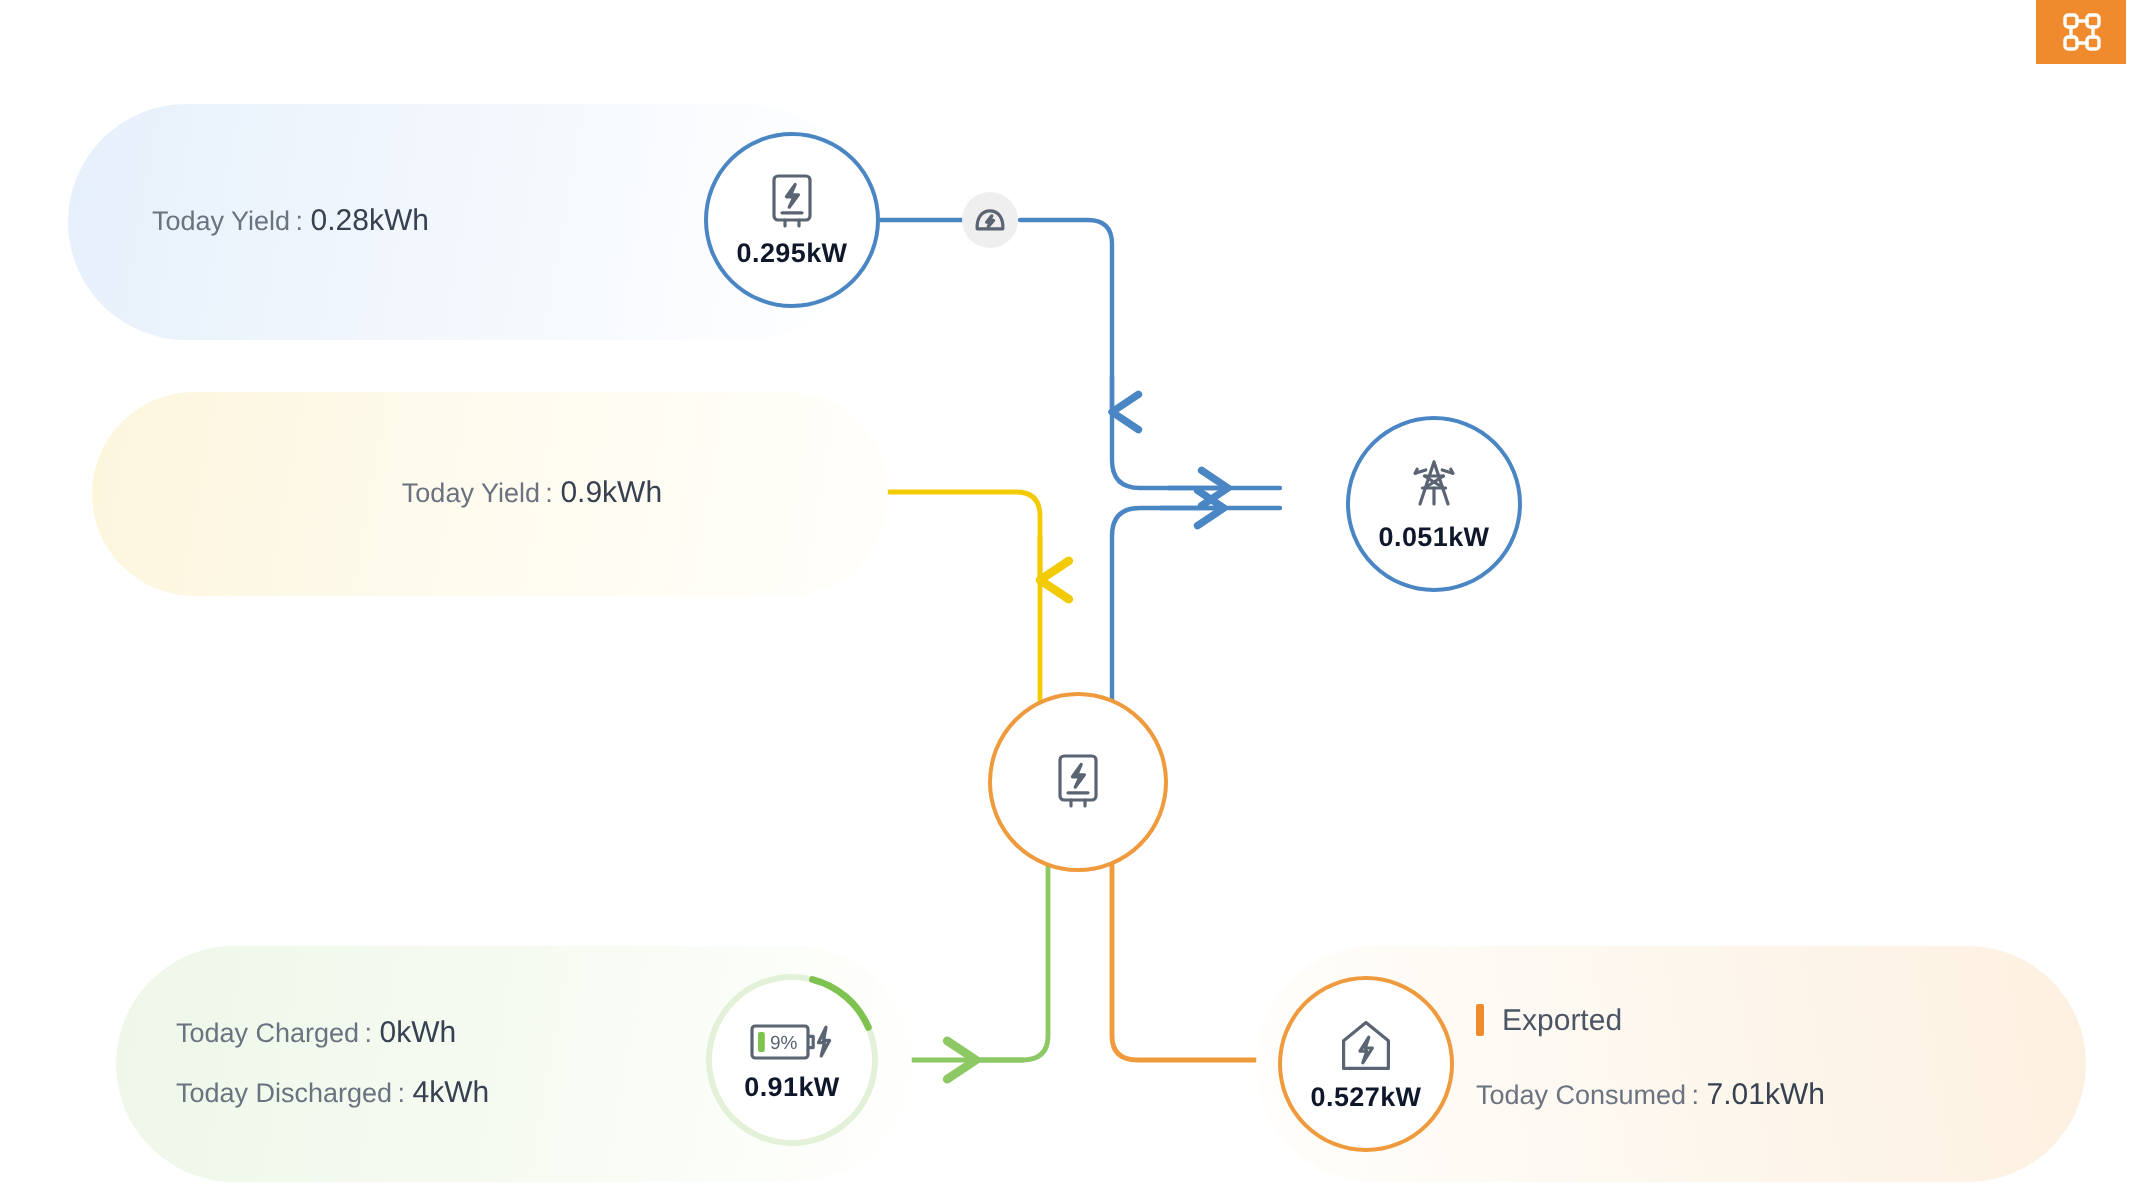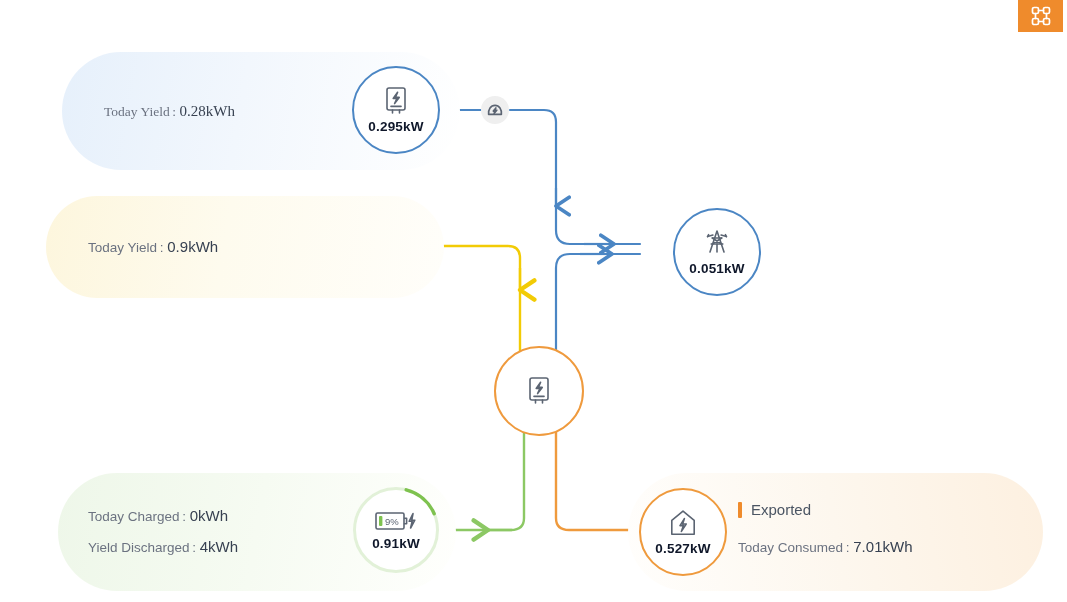--- a/index.html
+++ b/index.html
@@ -29,21 +29,21 @@
   }
 
   
   .card {
     position: absolute;
     border-radius: 999px;
     display: flex;
     align-items: center;
   }
   .card-blue   { background: linear-gradient(100deg, #e6f0fb 0%, #f2f7fd 45%, #ffffff 100%); }
-  .card-yellow { background: linear-gradient(100deg, #fdf6dd 0%, #fefbee 45%, #fffefa 100%); }
+  .card-yellow { background: linear-gradient(100deg, #fdf6dd 0%, #fefbee 45%, #fffefa 100%); justify-content: center; }
   .card-green  { background: linear-gradient(100deg, #eef7e9 0%, #f6fbf2 50%, #fffffd 100%); }
   .card-grid   { background: linear-gradient(260deg, #e4effb 0%, #f1f7fd 45%, #fcfdff 100%); }
   .card-orange { background: linear-gradient(260deg, #fdf0e0 0%, #fdf7ee 50%, #fffefc 100%); }
 
   .card-left  { padding-left: 42px; }
   .card-right { padding-left: 110px; }
 
   .card-body { display: flex; flex-direction: column; justify-content: center; }
 
   .card-title {
@@ -129,21 +129,21 @@
 
     <path d="M556,392 V268 Q556,254 570,254 H640" fill="none" stroke="#4b86c4" stroke-width="2.2" stroke-linecap="round"></path>
     <path d="M580,254 H612" fill="none" stroke="#4b86c4" stroke-width="2.2" marker-end="url(#ar-blue-r)"></path>
 
     <path d="M524,420 V518 Q524,530 511,530 H452" fill="none" stroke="#8cc864" stroke-width="2.4" stroke-linecap="round"></path>
     <path d="M512,530 H488" fill="none" stroke="#8cc864" stroke-width="2.4" marker-end="url(#ar-grn-l)"></path>
 
     <path d="M556,422 V518 Q556,530 569,530 H640" fill="none" stroke="#ef9a3d" stroke-width="2.4" stroke-linecap="round"></path>
   </svg>
 
-  <div class="card card-blue card-left" style="left:62px; top:52px; width:398px; height:118px;font-family:Liberation Serif, serif;">
+  <div class="card card-blue card-left" style="left:34px; top:52px; width:398px; height:118px;">
     <div class="card-body">
       <div class="kv">
         <span>Today Yield :</span>
         <b>0.28kWh</b>
       </div>
     </div>
   </div>
 
   <div class="card card-yellow card-left" style="left:46px; top:196px; width:398px; height:102px;">
     <div class="card-body">
@@ -154,21 +154,21 @@
     </div>
   </div>
 
   <div class="card card-green card-left" style="left:58px; top:473px; width:398px; height:118px; padding-left:30px;">
     <div class="card-body">
       <div class="kv">
         <span>Today Charged :</span>
         <b>0kWh</b>
       </div>
       <div class="kv">
-        <span>Yield Discharged :</span>
+        <span>Today Discharged :</span>
         <b>4kWh</b>
       </div>
     </div>
   </div>
 
 
   <div class="card card-orange card-right" style="left:628px; top:473px; width:415px; height:118px;">
     <div class="card-body">
       <div class="card-title">
         <span class="accent-bar" style="background:#ef8b2c;"></span>

